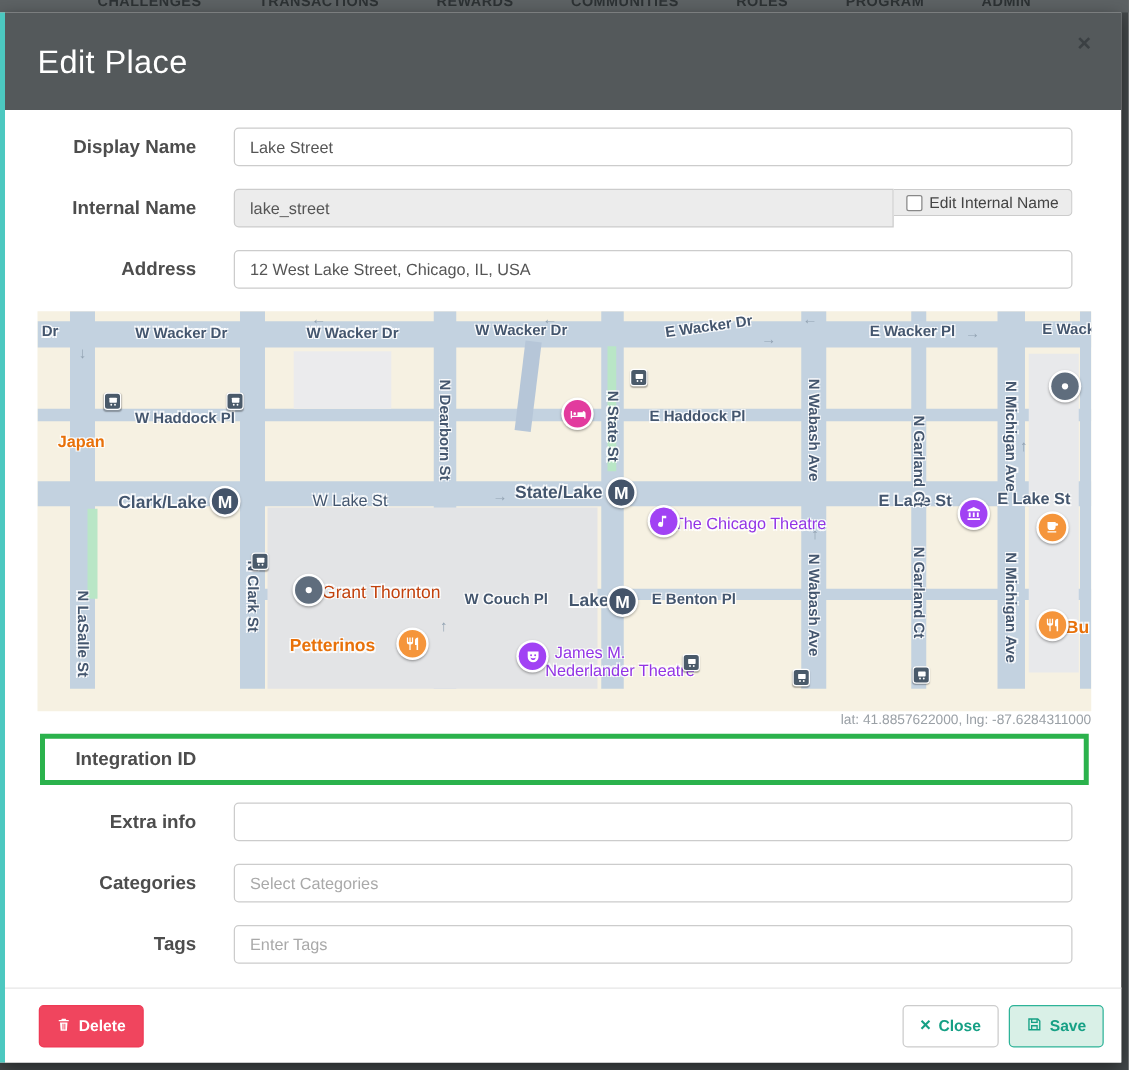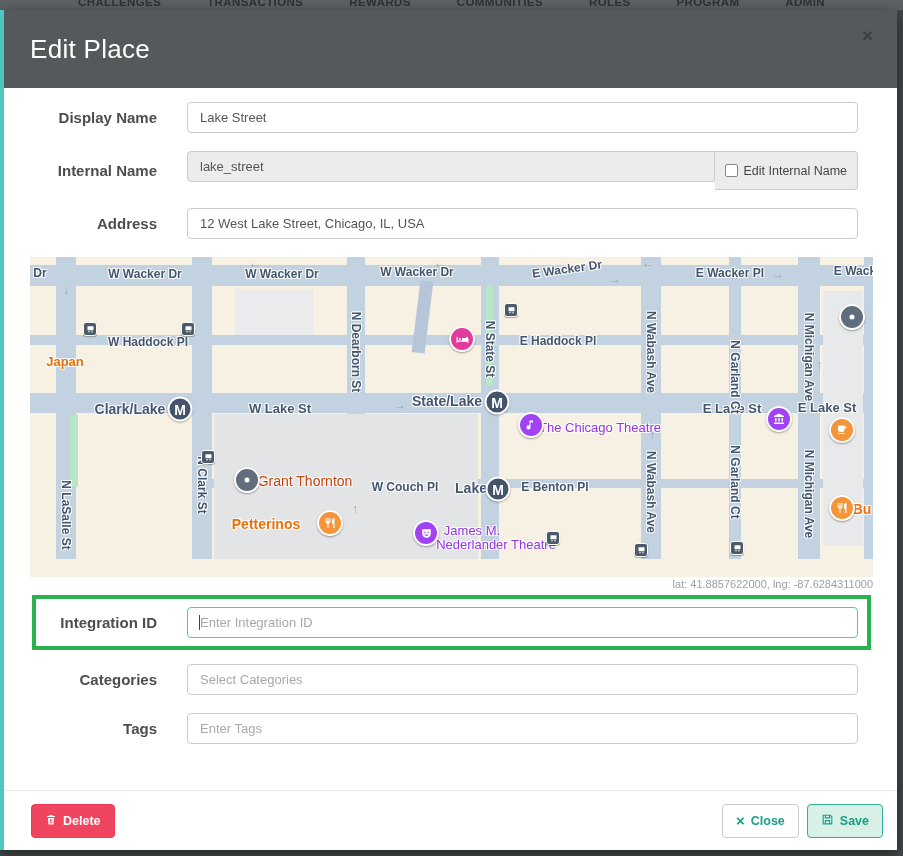--- a/index.html
+++ b/index.html
@@ -29,21 +29,21 @@
   .modal-body{padding-top:14px;}
   .form-row{display:flex;align-items:center;margin:0 39px 18px 26px;}
   .form-row label{width:127px;text-align:right;margin-right:30px;font-size:15px;
     font-weight:700;color:#4d4d4d;flex-shrink:0;}
   .control{flex:1;position:relative;display:flex;}
   input.tb{width:100%;height:31px;border:1px solid #ccc;border-radius:4px;padding:0 12px;
     font-size:13px;color:#555;background:#fff;outline:none;}
   input.tb::placeholder{color:#a9a9a9;}
   input.tb.disabled{background:#ececec;}
   .input-group input.tb{border-radius:4px 0 0 4px;}
-  .addon{display:flex;align-items:center;height:39px;background:#ececec;border:1px solid #ccc;
+  .addon{display:flex;align-items:center;height:22px;background:#ececec;border:1px solid #ccc;
     border-left:0;border-radius:0 4px 4px 0;padding:0 10px;font-size:12.5px;color:#444;
     white-space:nowrap;flex-shrink:0;}
   .cb{width:13px;height:13px;border:1px solid #888;border-radius:2px;background:#fff;
     margin-right:5px;display:inline-block;}
 
   
   .map-wrap{margin:16px 24px 0 26px;width:843px;height:320px;position:relative;
     overflow:hidden;background:var(--map-bg);}
   .road{position:absolute;background:var(--map-road);}
   .block{position:absolute;}
@@ -152,21 +152,21 @@
         <div class="mlabel" style="left: 115px; top: 17px; font-size: 12px; font-weight: 700; color: var(--map-label); transform: translate(-50%, -50%);">W Wacker Dr</div>
         <div class="mlabel" style="left: 252px; top: 17px; font-size: 12px; font-weight: 700; color: var(--map-label); transform: translate(-50%, -50%);">W Wacker Dr</div>
         <div class="mlabel" style="left: 387px; top: 15px; font-size: 12px; font-weight: 700; color: var(--map-label); transform: translate(-50%, -50%);">W Wacker Dr</div>
         <div class="mlabel" style="left: 537px; top: 12px; font-size: 12px; font-weight: 700; color: var(--map-label); transform: translate(-50%, -50%) rotate(-8deg);">E Wacker Dr</div>
         <div class="mlabel" style="left: 700px; top: 16px; font-size: 12px; font-weight: 700; color: var(--map-label); transform: translate(-50%, -50%);">E Wacker Pl</div>
         <div class="mlabel" style="left: 838px; top: 14px; font-size: 12px; font-weight: 700; color: var(--map-label); transform: translate(-50%, -50%);">E Wacker Pl</div>
         <div class="mlabel" style="left: 118px; top: 85px; font-size: 12px; font-weight: 700; color: var(--map-label); transform: translate(-50%, -50%);">W Haddock Pl</div>
         <div class="mlabel" style="left: 528px; top: 84px; font-size: 12px; font-weight: 700; color: var(--map-label); transform: translate(-50%, -50%);">E Haddock Pl</div>
         <div class="mlabel" style="left: 35px; top: 104px; font-size: 13px; font-weight: 700; color: rgb(232, 113, 10); transform: translate(-50%, -50%);">Japan</div>
         <div class="mlabel" style="left: 100px; top: 152px; font-size: 14px; font-weight: 700; color: var(--map-label); transform: translate(-50%, -50%);">Clark/Lake</div>
-        <div class="mlabel" style="left: 250px; top: 151px; font-size: 13px; font-weight: 700; color: var(--map-label); transform: translate(-50%, -50%);">W Lake St</div>
+        <div class="mlabel" style="left: 250px; top: 151px; font-size: 13px; font-weight: 400; color: var(--map-label); transform: translate(-50%, -50%);">W Lake St</div>
         <div class="mlabel" style="left: 417px; top: 144px; font-size: 14px; font-weight: 700; color: var(--map-label); transform: translate(-50%, -50%);">State/Lake</div>
         <div class="mlabel" style="left: 702px; top: 151px; font-size: 13px; font-weight: 700; color: var(--map-label); transform: translate(-50%, -50%);">E Lake St</div>
         <div class="mlabel" style="left: 797px; top: 150px; font-size: 13px; font-weight: 700; color: var(--map-label); transform: translate(-50%, -50%);">E Lake St</div>
         <div class="mlabel" style="left: 375px; top: 230px; font-size: 12px; font-weight: 700; color: var(--map-label); transform: translate(-50%, -50%);">W Couch Pl</div>
         <div class="mlabel" style="left: 441px; top: 231px; font-size: 14px; font-weight: 700; color: var(--map-label); transform: translate(-50%, -50%);">Lake</div>
         <div class="mlabel" style="left: 525px; top: 230px; font-size: 12px; font-weight: 700; color: var(--map-label); transform: translate(-50%, -50%);">E Benton Pl</div>
         <div class="mlabel" style="left: 275px; top: 224px; font-size: 14px; font-weight: 400; color: #c2410c; transform: translate(-50%, -50%);">Grant Thornton</div>
         <div class="mlabel" style="left: 236px; top: 267px; font-size: 14px; font-weight: 700; color: rgb(232, 113, 10); transform: translate(-50%, -50%);">Petterinos</div>
         <div class="mlabel" style="left: 570px; top: 170px; font-size: 13px; font-weight: 400; color: rgb(147, 52, 230); transform: translate(-50%, -50%);">The Chicago Theatre</div>
         <div class="mlabel" style="left: 442px; top: 273px; font-size: 13px; font-weight: 400; color: rgb(147, 52, 230); transform: translate(-50%, -50%);">James M.</div>
@@ -310,27 +310,29 @@
             <circle cx="8" cy="18" r="2"></circle>
             <circle cx="16" cy="18" r="2"></circle>
           </svg>
         </div>
       </div>
     <div class="coords">lat: 41.8857622000, lng: -87.6284311000</div>
 
     <div class="green-box">
       <div class="form-row">
         <label>Integration ID</label>
-        <div class="control">
-          <input class="tb focus" type="text" placeholder="Enter Integration ID" style="">
-          <span class="caret"></span>
-        </div>
-      </div>
-    </div>
-
+      </div>
+    </div>
+
+    <div class="form-row">
+      <label>Extra info</label>
+      <div class="control">
+        <input class="tb" type="text" value="" style="">
+      </div>
+    </div>
 
     <div class="form-row">
       <label>Categories</label>
       <div class="control">
         <input class="tb" type="text" placeholder="Select Categories" style="">
       </div>
     </div>
 
     <div class="form-row">
       <label>Tags</label>

